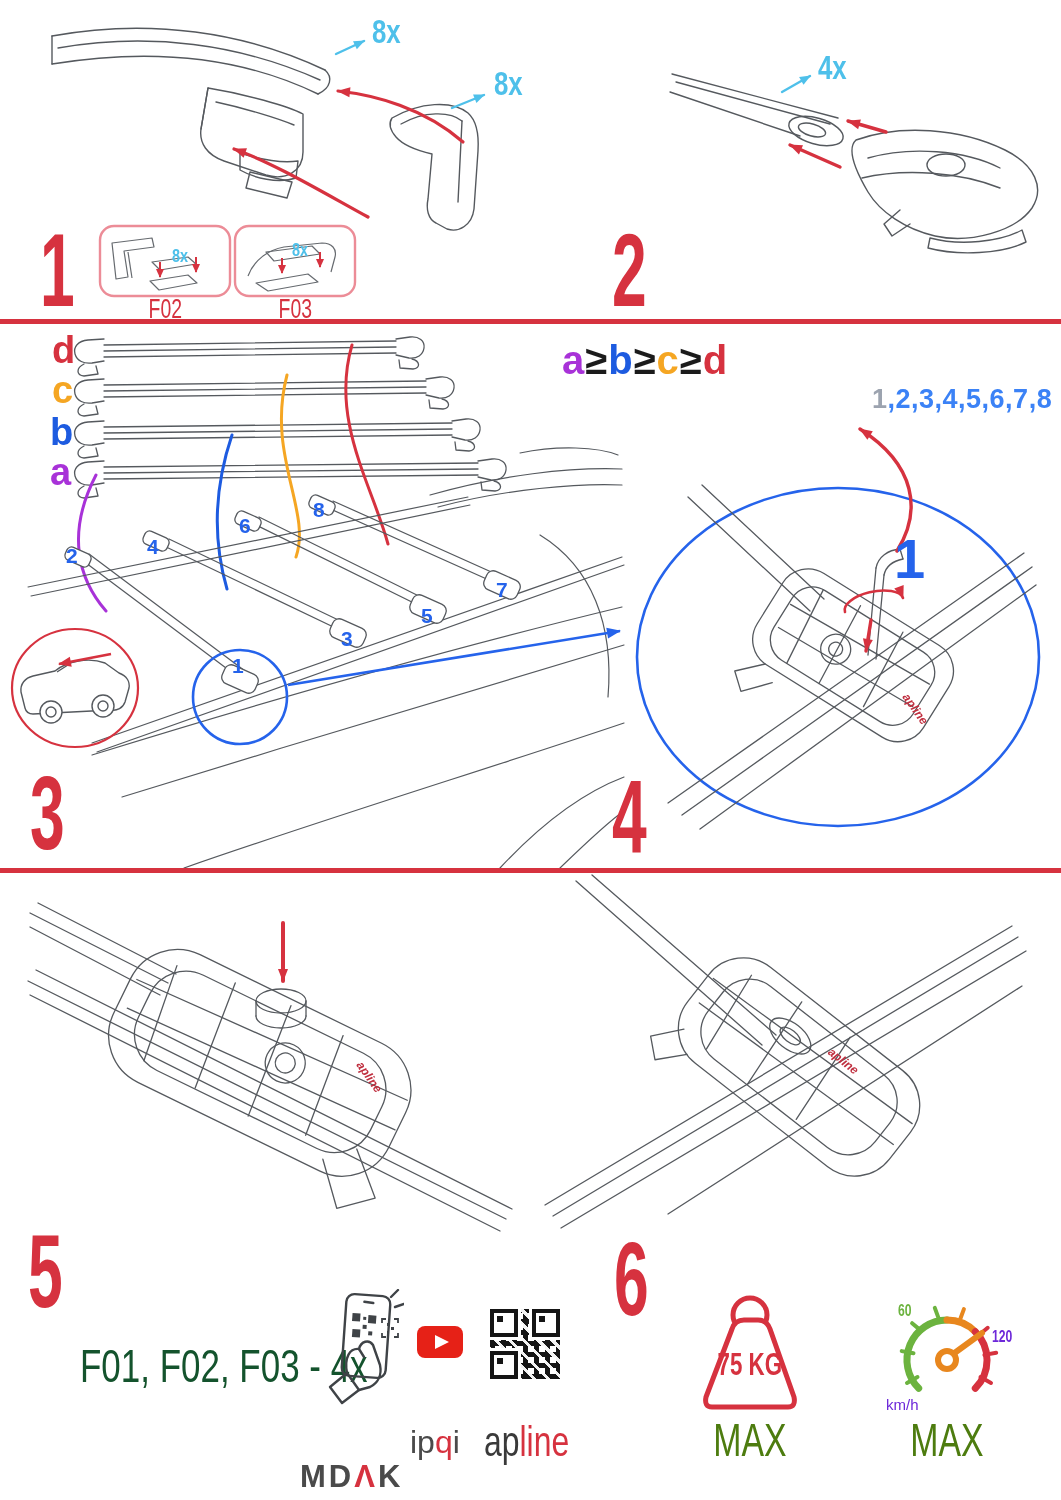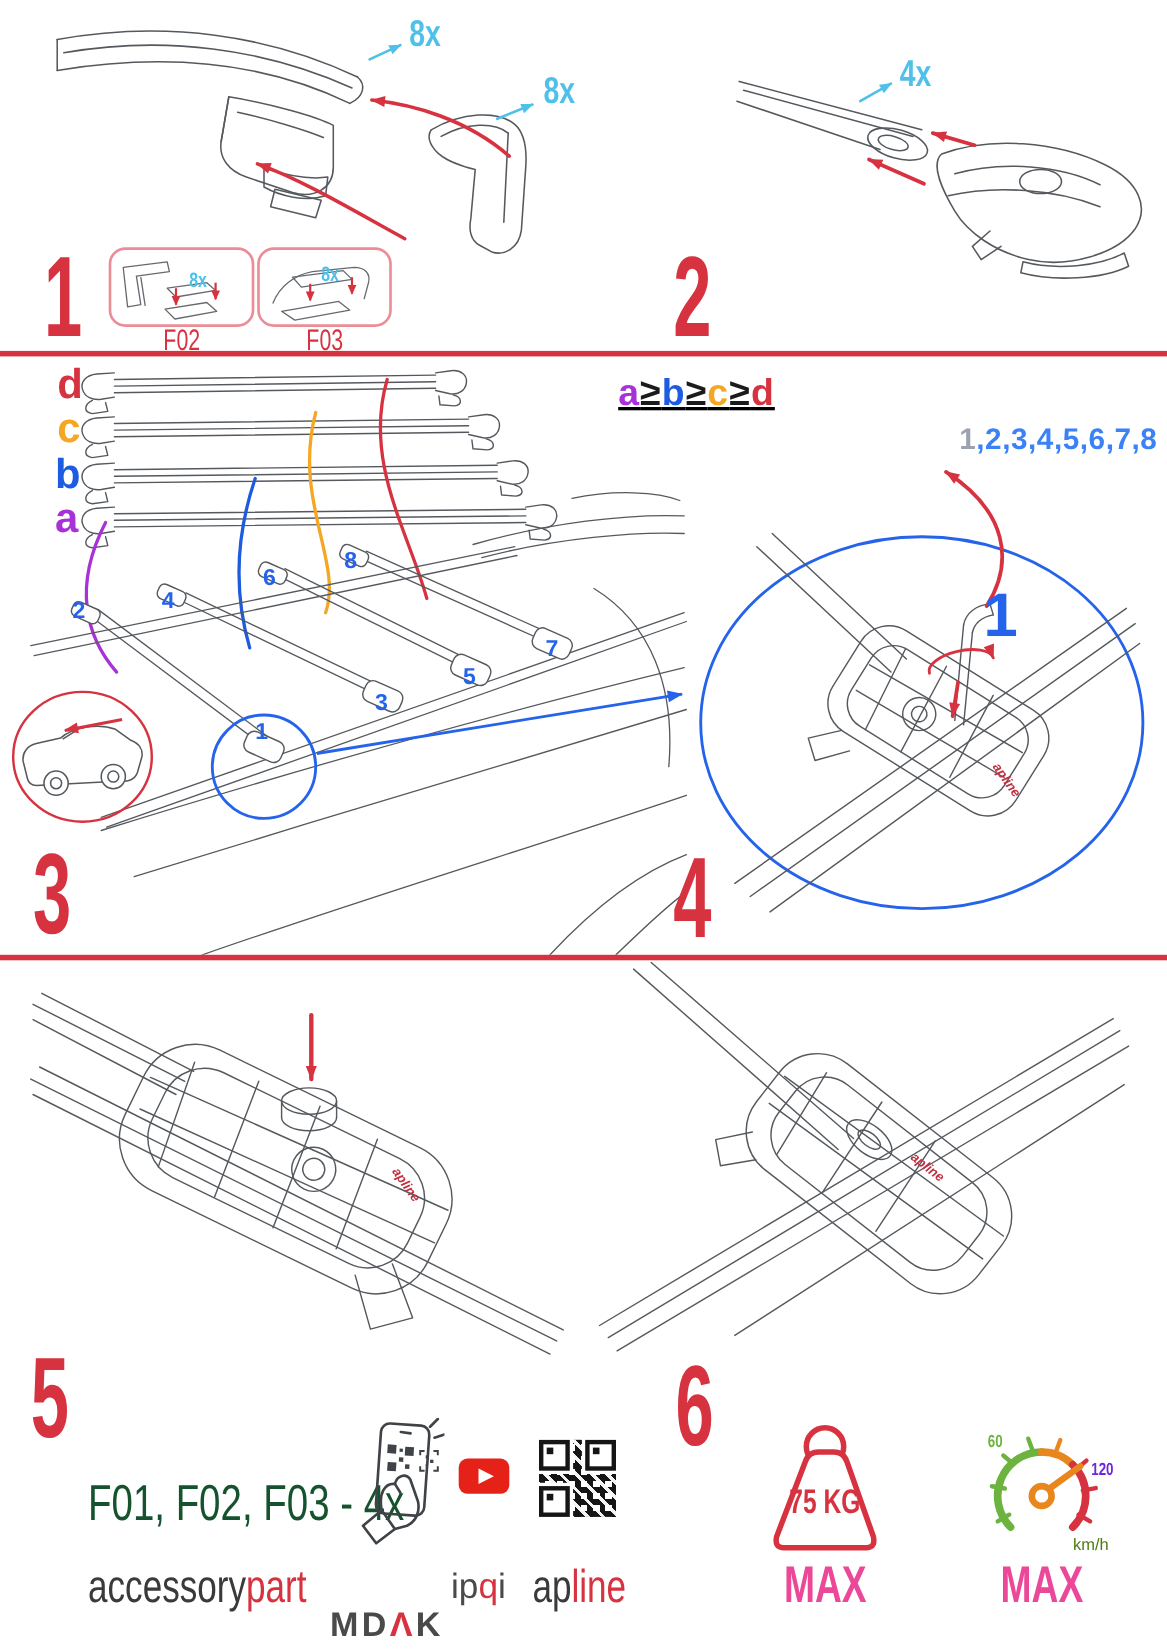--- a/index.html
+++ b/index.html
@@ -8,38 +8,38 @@
   .divider{position:absolute;left:0;width:1061px;height:5px;background:#D6323F;}
   svg{display:block;}
   .num{font-weight:700;color:#D6323F;font-size:104px;line-height:0.82;transform:scaleX(0.60);transform-origin:left top;}
   .cnd{display:inline-block;transform:scaleX(0.76);transform-origin:left top;white-space:nowrap;}
   .cndc{display:inline-block;transform:scaleX(0.72);transform-origin:center top;white-space:nowrap;}
   .qty{color:#4EC0EA;font-size:34px;font-weight:600;line-height:1;}
   .qty-s{color:#4EC0EA;font-size:19px;font-weight:600;line-height:1;}
   .inset-label{color:#D6323F;font-size:27px;font-weight:500;line-height:1;text-align:center;}
   .bar-letter{font-size:38px;font-weight:700;line-height:1;}
   .c-d{color:#D6323F;} .c-c{color:#F5A623;} .c-b{color:#1D5BE0;} .c-a{color:#A832D8;}
-  .formula{font-size:34px;font-weight:700;line-height:1;letter-spacing:1px;white-space:nowrap;text-decoration:underline;}
+  .formula{font-size:40px;font-weight:700;line-height:1;letter-spacing:1px;white-space:nowrap;}
   .formula .ge{color:#1b1b1b;}
   .seq{font-size:27px;font-weight:600;line-height:1;letter-spacing:0.5px;white-space:nowrap;}
   .seq .first{color:#9CA3AF;} .seq .rest{color:#3B82F6;}
   .posnum{color:#2563EB;font-size:21px;font-weight:700;line-height:1;}
   .bignum{color:#2563EB;font-size:56px;font-weight:700;line-height:1;}
   .brandmark{color:#C03040;font-size:12px;font-weight:700;font-style:italic;line-height:1;white-space:nowrap;}
   .kit{color:#14532d;font-size:46px;font-weight:500;line-height:1;}
   .logo-a{font-size:42px;font-weight:500;color:#3A3A3A;line-height:1;}
   .logo-a .red{color:#D6323F;}
   .logo-mdak{font-size:31px;font-weight:700;color:#4a4a4a;letter-spacing:3px;line-height:1;}
   .logo-mdak .red{color:#D6323F;}
   .logo-ipqi{font-size:32px;font-weight:400;color:#4a4a4a;line-height:1;}
   .logo-ipqi .red{color:#D6323F;}
   .limit-val{color:#D6323F;font-size:31px;font-weight:700;line-height:1;text-align:center;}
-  .limit-max{color:#ec4899;font-size:47px;font-weight:700;line-height:1;text-align:center;}
+  .limit-max{color:#4d7c0f;font-size:47px;font-weight:400;line-height:1;text-align:center;}
   .sp-lab{font-size:16px;font-weight:700;line-height:1;}
-  .sp-unit{color:#4d7c0f;font-size:15px;font-weight:500;line-height:1;text-align:right;}
+  .sp-unit{color:#6d28d9;font-size:15px;font-weight:500;line-height:1;text-align:left;}
   .qr{background:#fff;overflow:hidden;}
   .qr .px{position:absolute;left:3px;top:3px;right:3px;bottom:3px;
     background:
       repeating-linear-gradient(45deg,rgba(255,255,255,0.95) 0 3px,transparent 3px 10px),
       repeating-linear-gradient(90deg,#151515 0 5px,transparent 5px 11px),
       repeating-linear-gradient(0deg,#151515 0 5px,#fff 5px 11px);}
   .qr .finder{position:absolute;width:20px;height:20px;border:4px solid #151515;background:#fff;box-shadow:0 0 0 3px #fff;}
   .qr .finder:after{content:"";position:absolute;left:3px;top:3px;width:6px;height:6px;background:#151515;}
 </style>
 </head>
@@ -402,21 +402,20 @@
     <path d="M19,10 L33,17 L19,24 Z" fill="#fff"></path>
   </svg>
 
   <div class="abs qr" style="left:487px;top:433px;width:76px;height:76px;">
     <div class="px"></div>
     <div class="finder" style="left:3px;top:3px;"></div>
     <div class="finder" style="right:3px;top:3px;"></div>
     <div class="finder" style="left:3px;bottom:3px;"></div>
   </div>
 
-  <div class="abs logo-a" style="left:80px;top:548px;"><span class="cnd"><span>accessory</span><span class="red">part</span></span></div>
   <div class="abs logo-mdak" style="left:300px;top:588px;"><span>MD</span><span class="red">Λ</span><span>K</span></div>
   <div class="abs logo-ipqi" style="left:410px;top:553px;"><span>ip</span><span class="red">q</span><span>i</span></div>
   <div class="abs logo-a" style="left:484px;top:548px;"><span class="cnd"><span>ap</span><span class="red">line</span></span></div>
 
   <svg class="abs" style="left:680px;top:414px;" width="140" height="125" viewBox="0 0 140 125">
     <circle cx="70" cy="28" r="17" stroke="#D6323F" fill="none" stroke-width="5"></circle>
     <path d="M32,120 Q24,120 26,110 L52,42 Q55,33 64,33 L78,33 Q87,33 90,42 L114,110 Q116,120 108,120 Z" fill="#fff" stroke="#D6323F" stroke-width="5" stroke-linejoin="round"></path>
   </svg>
   <div class="abs limit-val" style="left:680px;top:476px;width:140px;"><span class="cndc">75 KG</span></div>
   <div class="abs limit-max" style="left:680px;top:543px;width:140px;"><span class="cndc">MAX</span></div>

